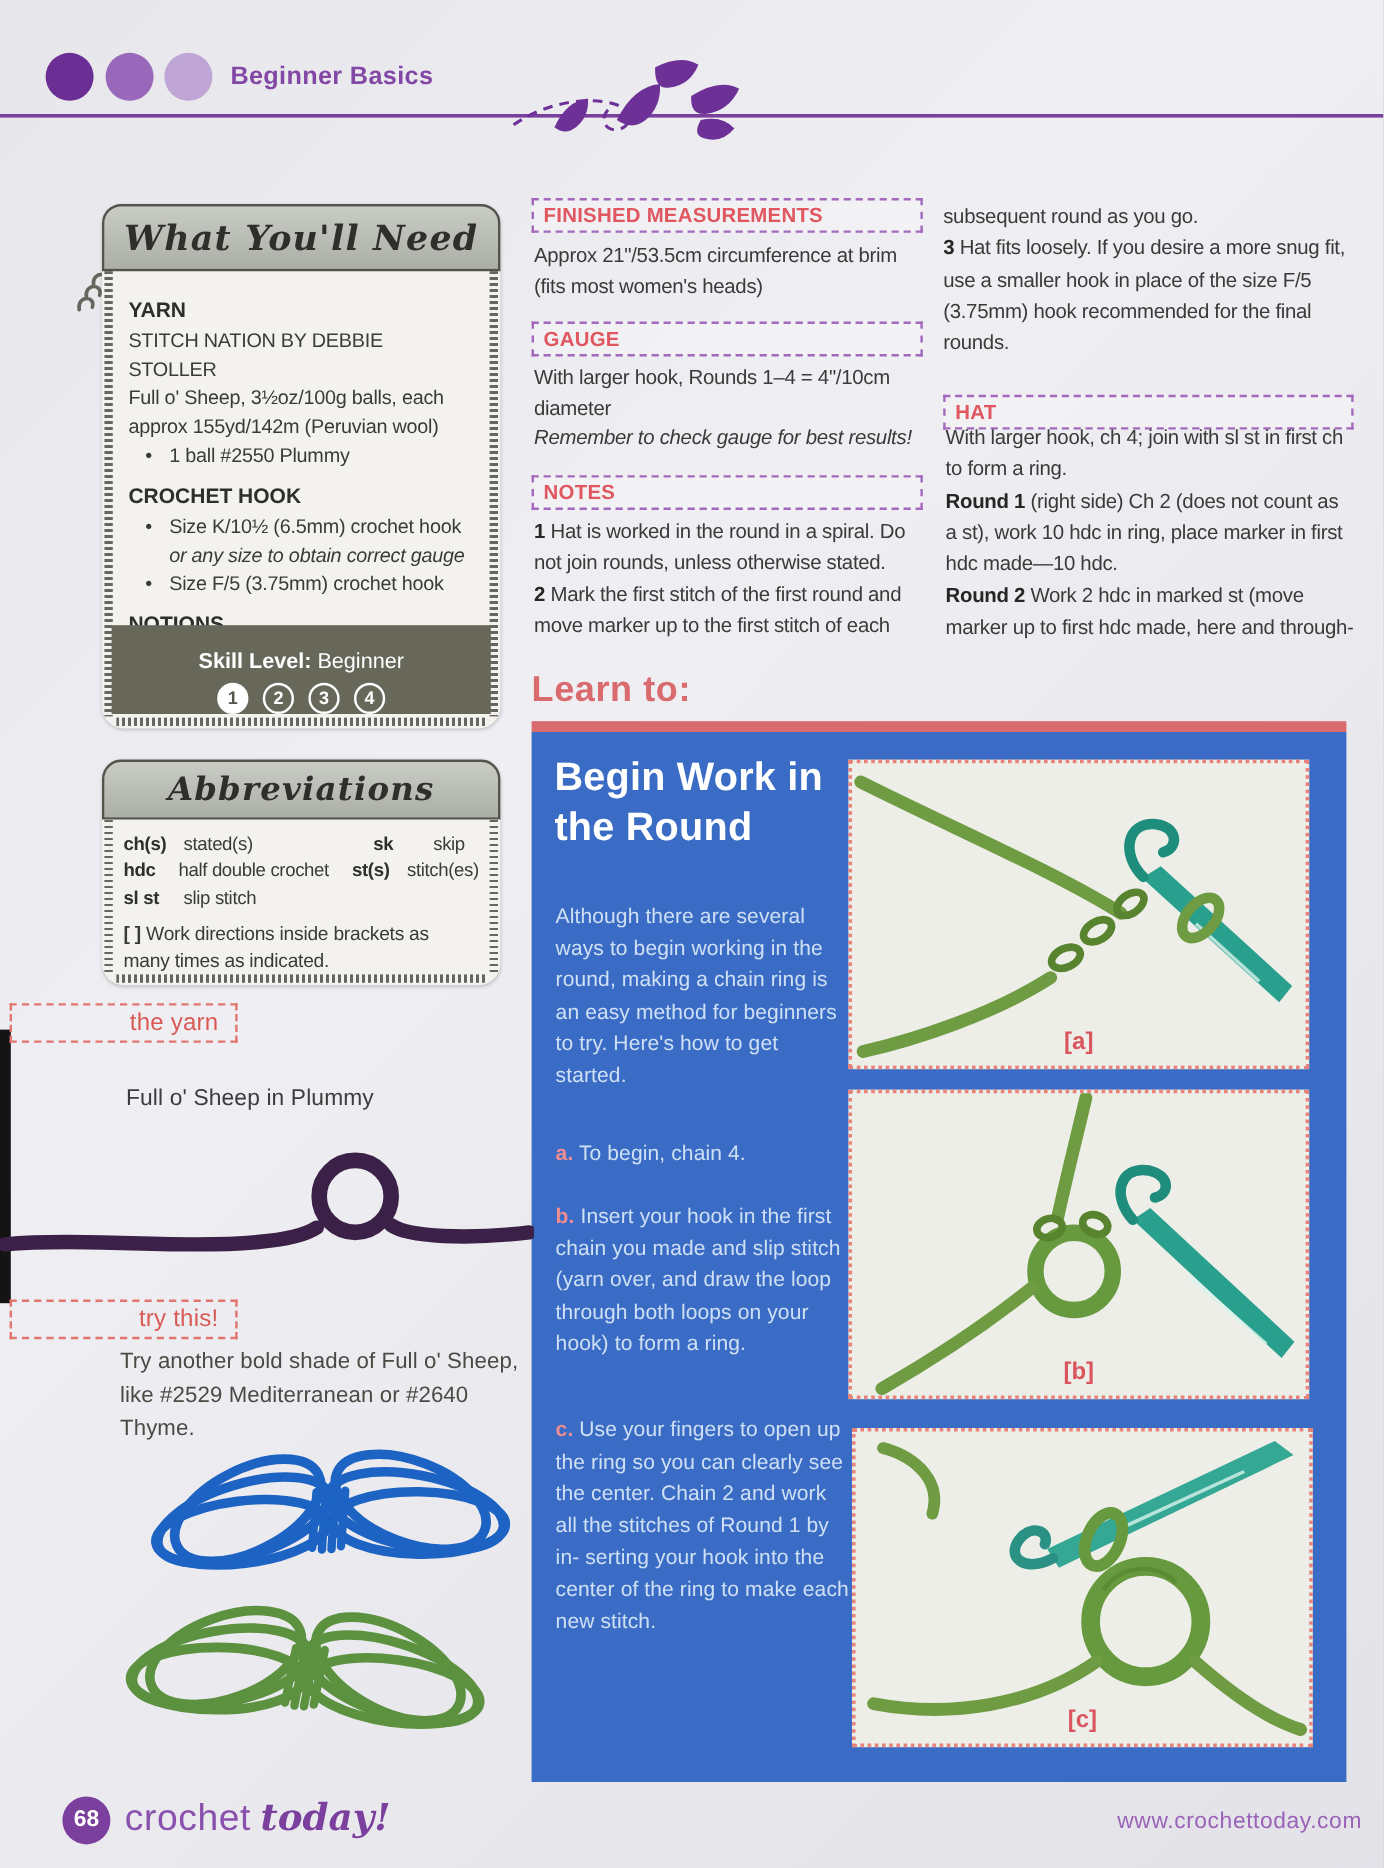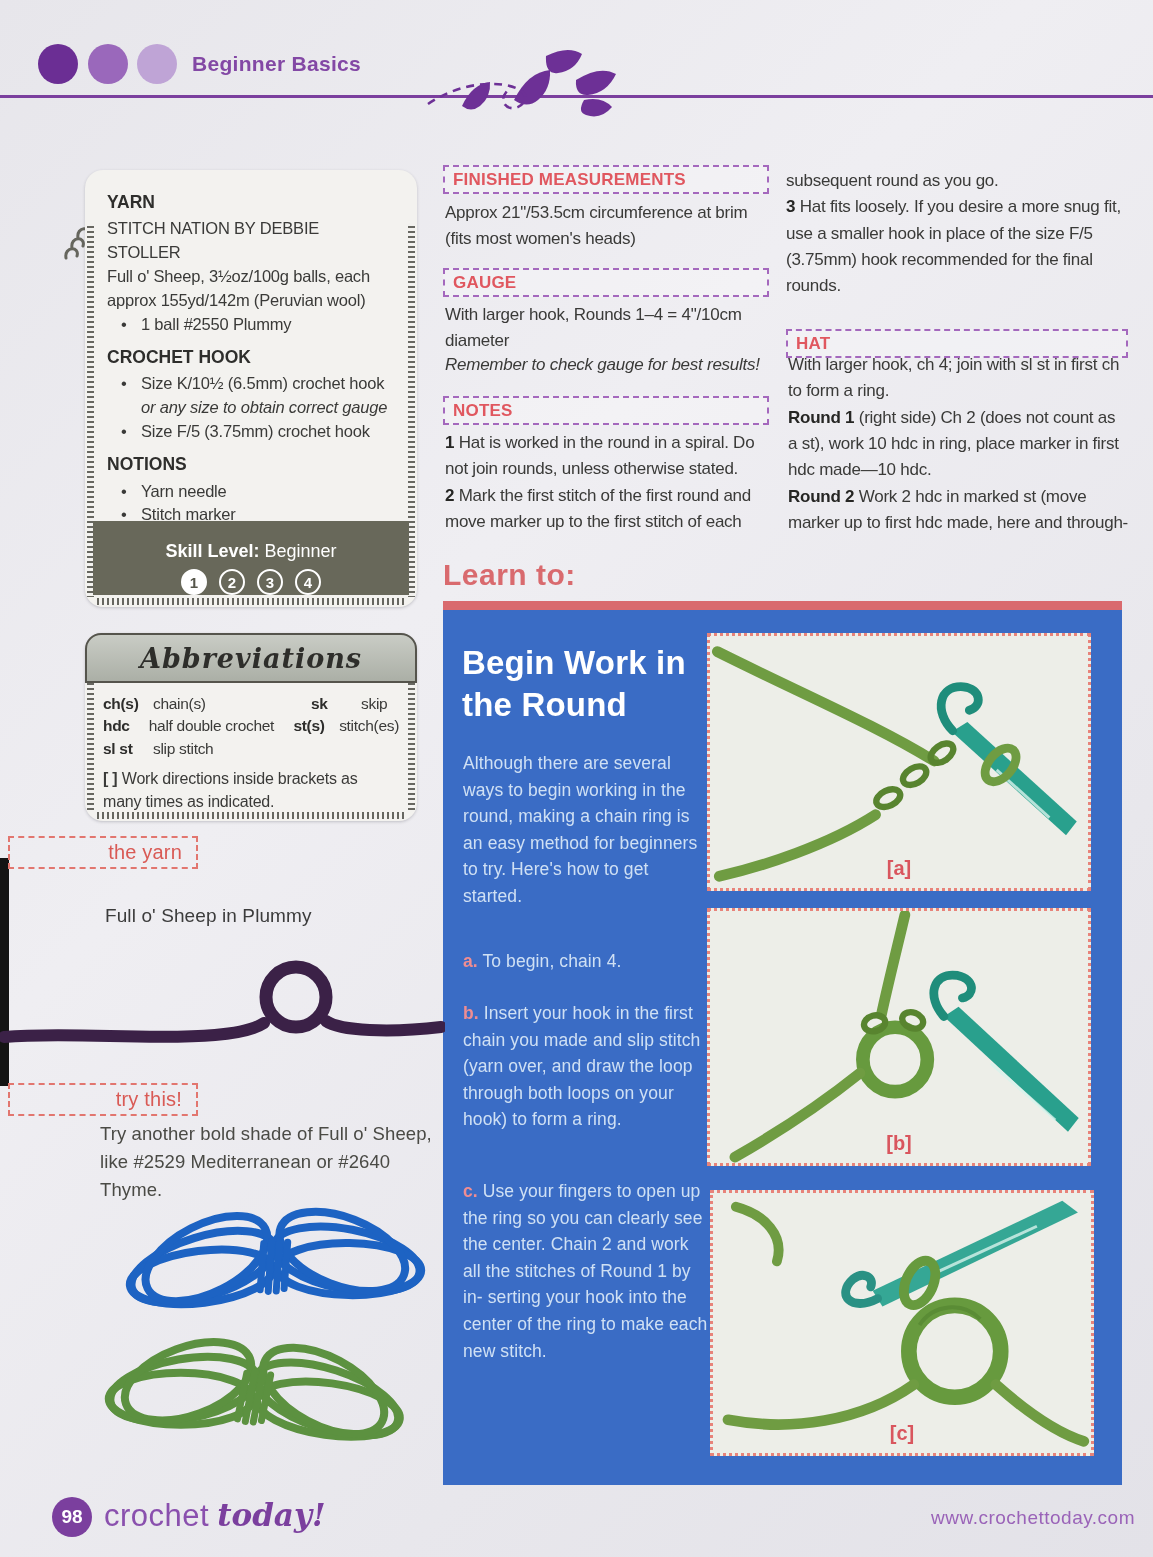--- a/index.html
+++ b/index.html
@@ -101,20 +101,23 @@
       <path d="M10 58 C 60 24, 118 40, 106 56 C 96 70, 76 58, 90 44" fill="none" stroke="#6d3096" stroke-width="2.6" stroke-dasharray="8 6"></path>
     </svg>
   </div>
 
   <div class="abs" style="left:62px; top:220px; width:34px; height:44px;">
     <svg viewBox="0 0 34 44" width="34" height="44">
       <path d="M4 38 C 2 26 18 26 15 36 M10 28 C 8 16 24 16 21 26 M16 18 C 14 6 30 6 27 16" fill="none" stroke="#66665e" stroke-width="3" stroke-linecap="round"></path>
     </svg>
   </div>
   <div class="stitch-box" style="left:85px; top:170px; width:332px; height:437px;">
+    <div class="band">
+      <span class="script-title">What You'll Need</span>
+    </div>
     <div class="hatch-l"></div>
     <div class="hatch-r"></div>
     <div class="hatch-b"></div>
     <div class="box-body">
       <div class="subhead">YARN</div>
       <div>STITCH NATION BY DEBBIE STOLLER</div>
       <div>Full o' Sheep, 3½oz/100g balls, each</div>
       <div>approx 155yd/142m (Peruvian wool)</div>
       <div class="brow">
         <span class="bullet">•</span>
@@ -160,21 +163,21 @@
   <div class="stitch-box" style="left:85px; top:633px; width:332px; height:188px;">
     <div class="band" style="height:46px;">
       <span class="script-title" style="font-size:27px;">Abbreviations</span>
     </div>
     <div class="hatch-l" style="top:50px;"></div>
     <div class="hatch-r" style="top:50px;"></div>
     <div class="hatch-b"></div>
     <div class="box-body" style="padding:10px 18px 8px 18px;">
       <div class="ab-row">
         <span class="ab-a c1">ch(s)</span>
-        <span class="ab-m c2">chain(s)</span>
+        <span class="ab-m c2">stated(s)</span>
         <span class="ab-a c3">sk</span>
         <span class="ab-m c4">skip</span>
       </div>
       <div class="ab-row">
         <span class="ab-a c1">hdc</span>
         <span class="ab-m c2">half double crochet</span>
         <span class="ab-a c3">st(s)</span>
         <span class="ab-m c4">stitch(es)</span>
       </div>
       <div class="ab-row">
@@ -213,21 +216,21 @@
     <span>With larger hook, ch 4; join with sl st in first ch to form a ring.</span><br>
     <b>Round 1</b>
     <span>(right side) Ch 2 (does not count as a st), work 10 hdc in ring, place marker in first hdc made—10 hdc.</span><br>
     <b>Round 2</b>
     <span>Work 2 hdc in marked st (move marker up to first hdc made, here and through-</span>
   </div>
 
   <div class="abs kicker" style="left:443px; top:558px;">Learn to:</div>
   <div class="kicker-bar" style="left:443px; top:601px; width:679px;"></div>
   <div class="panel" style="left:443px; top:610px; width:679px; height:875px;">
-    <div class="abs panel-title" style="left:19px; top:32px; width:270px;">Begin Work in the Round</div>
+    <div class="abs panel-title" style="left:19px; top:16px; width:270px;">Begin Work in the Round</div>
     <div class="abs panel-text" style="left:20px; top:140px; width:248px;">Although there are several ways to begin working in the round, making a chain ring is an easy method for beginners to try. Here's how to get started.</div>
     <div class="abs panel-text" style="left:20px; top:338px; width:248px;">
       <span class="step-letter">a.</span>
       <span>To begin, chain 4.</span>
     </div>
     <div class="abs panel-text" style="left:20px; top:390px; width:248px;">
       <span class="step-letter">b.</span>
       <span>Insert your hook in the first chain you made and slip stitch (yarn over, and draw the loop through both loops on your hook) to form a ring.</span>
     </div>
     <div class="abs panel-text" style="left:20px; top:568px; width:248px;">
@@ -329,19 +332,19 @@
       </g>
       <g stroke="#5c9140" stroke-width="7" stroke-linecap="round">
         <line x1="150" y1="56" x2="144" y2="102"></line>
         <line x1="158" y1="54" x2="152" y2="104"></line>
         <line x1="166" y1="54" x2="160" y2="104"></line>
         <line x1="174" y1="56" x2="168" y2="102"></line>
       </g>
     </svg>
   </div>
 
-  <div class="pg-circle" style="left:52px; top:1497px;">98</div>
+  <div class="pg-circle" style="left:52px; top:1497px;">68</div>
   <div class="abs" style="left:104px; top:1497px;">
     <span class="logo-regular">crochet</span><span class="logo-script">today!</span>
   </div>
   <div class="abs website" style="left:840px; top:1507px; width:295px; text-align:right;">www.crochettoday.com</div>
 
 </div>
 
 </body></html>

